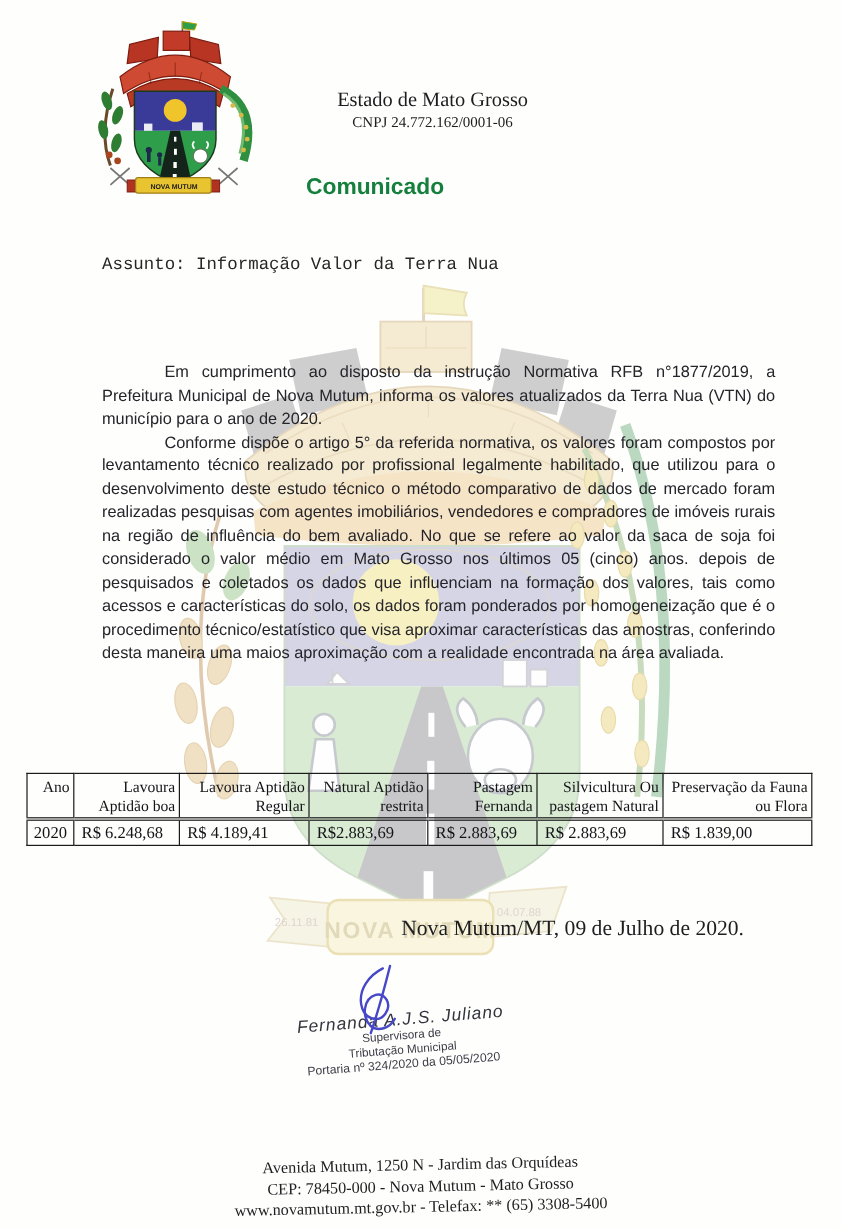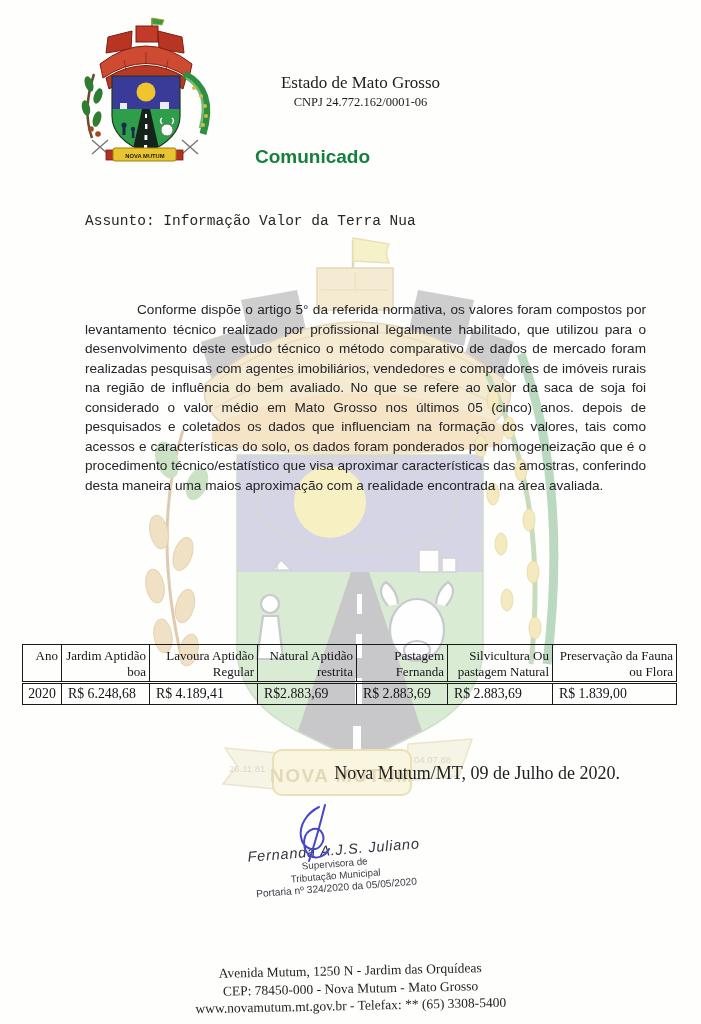--- a/index.html
+++ b/index.html
@@ -238,37 +238,38 @@
 
 <div class="header-text">
   <div class="subtitle">Estado de Mato Grosso</div>
   <div class="cnpj">CNPJ 24.772.162/0001-06</div>
 </div>
 <div class="doc-type">Comunicado</div>
 
 <div class="subject">Assunto: Informação Valor da Terra Nua</div>
 
 <div class="body-text">
+  <p>Em cumprimento ao disposto da instrução Normativa RFB n°1877/2019, a Prefeitura Municipal de Nova Mutum, informa os valores atualizados da Terra Nua (VTN) do município para o ano de 2020.</p>
   <p>Conforme dispõe o artigo 5° da referida normativa, os valores foram compostos por levantamento técnico realizado por profissional legalmente habilitado, que utilizou para o desenvolvimento deste estudo técnico o método comparativo de dados de mercado foram realizadas pesquisas com agentes imobiliários, vendedores e compradores de imóveis rurais na região de influência do bem avaliado. No que se refere ao valor da saca de soja foi considerado o valor médio em Mato Grosso nos últimos 05 (cinco) anos. depois de pesquisados e coletados os dados que influenciam na formação dos valores, tais como acessos e características do solo, os dados foram ponderados por homogeneização que é o procedimento técnico/estatístico que visa aproximar características das amostras, conferindo desta maneira uma maios aproximação com a realidade encontrada na área avaliada.</p>
 </div>
 
 <table class="vtn-table">
   <colgroup>
     <col style="width:39px">
       <col style="width:88px">
       <col style="width:108px">
     <col style="width:99px">
       <col style="width:91px">
       <col style="width:105px">
       <col style="width:124px">
   </colgroup>
   <thead>
     <tr>
       <th>Ano</th>
-      <th>Jardim Aptidão boa</th>
+      <th>Lavoura Aptidão boa</th>
       <th>Lavoura Aptidão Regular</th>
       <th>Natural Aptidão restrita</th>
       <th>Pastagem Fernanda</th>
       <th>Silvicultura Ou pastagem Natural</th>
       <th>Preservação da Fauna ou Flora</th>
     </tr>
   </thead>
   <tbody>
     <tr>
       <td class="c-year">2020</td>

